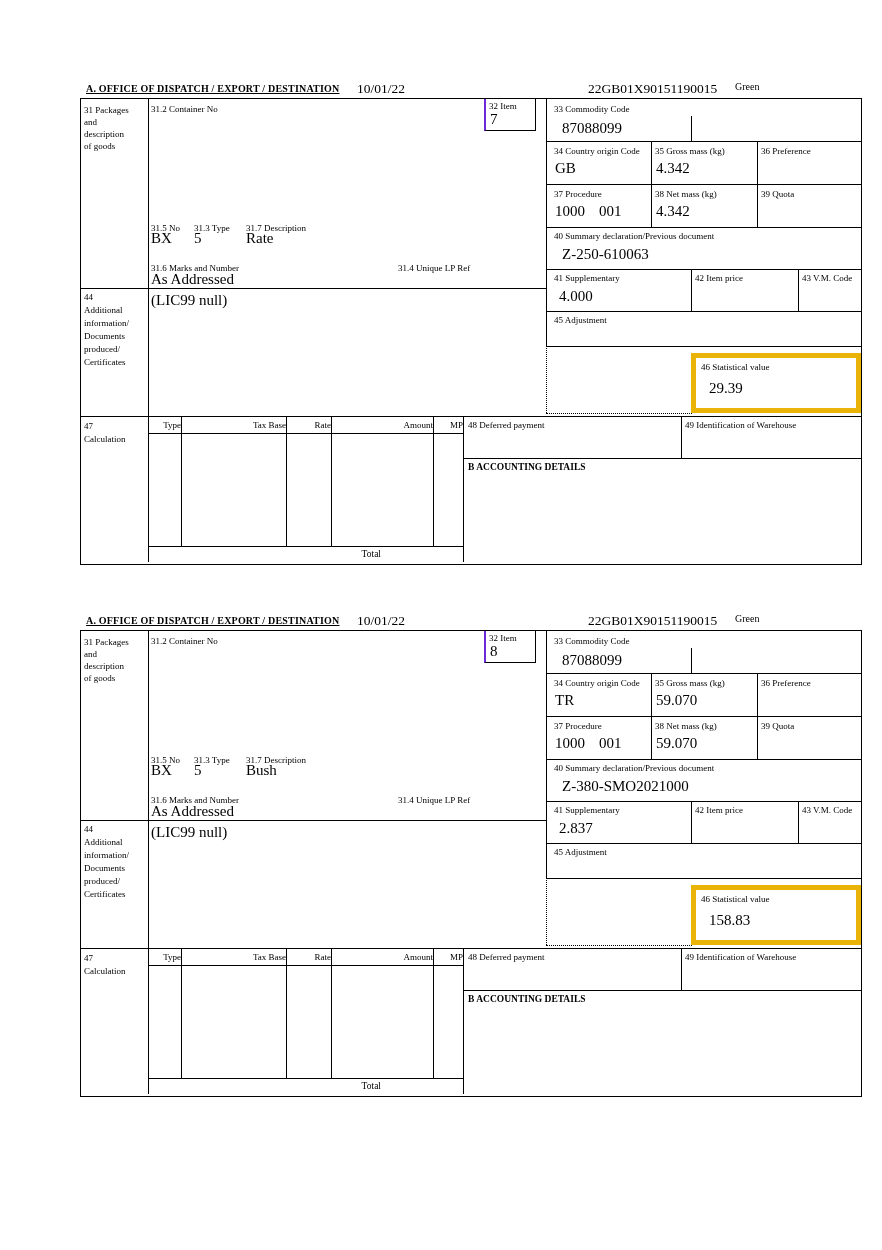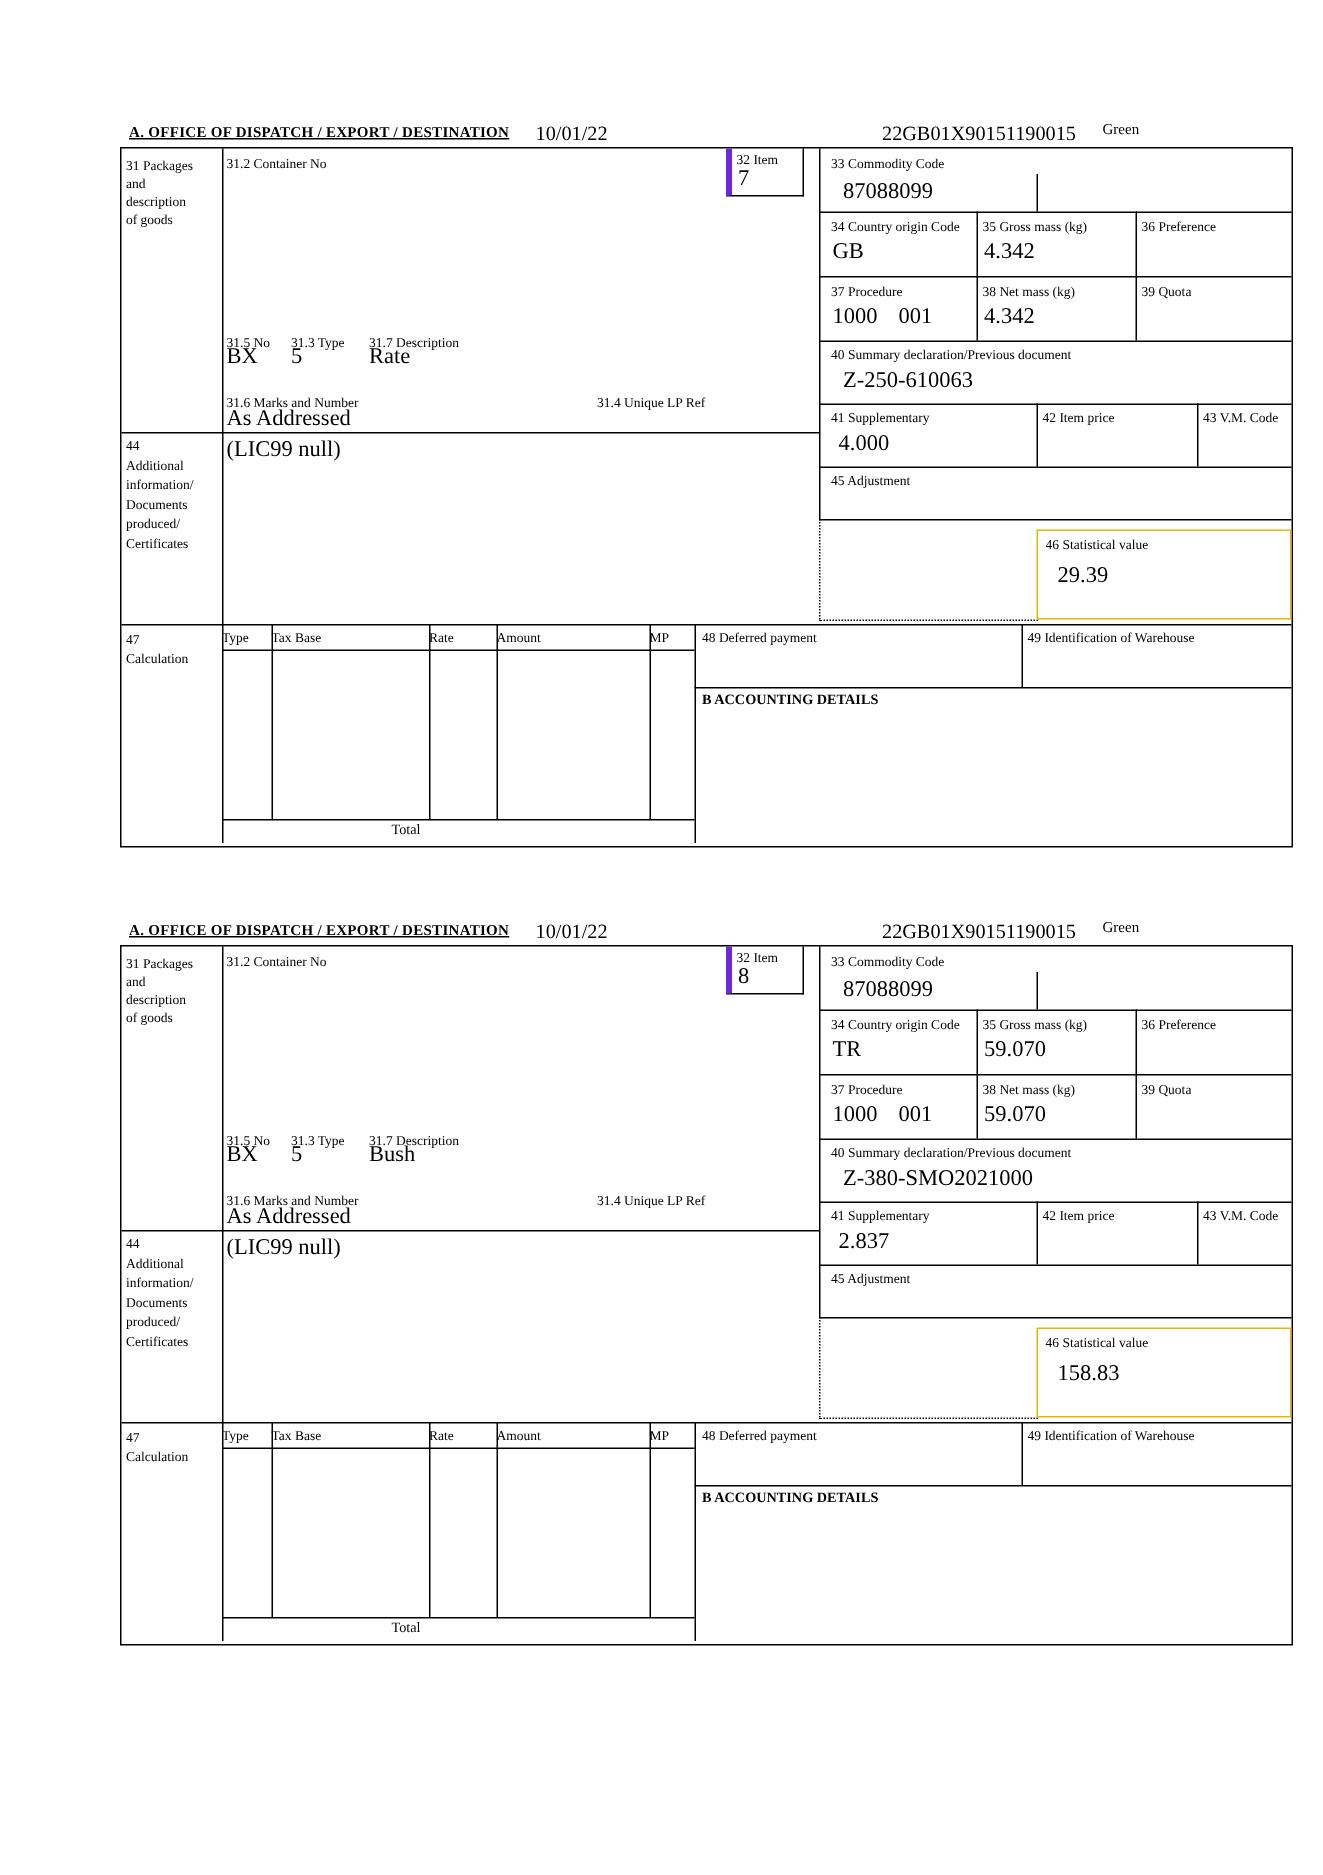--- a/index.html
+++ b/index.html
@@ -15,24 +15,24 @@
 .hdr-ref{position:absolute;left:508px;top:3px;font-size:13.5px;white-space:nowrap}
 .hdr-status{position:absolute;left:655px;top:3px;font-size:10px;white-space:nowrap}
 .box{position:absolute;left:0;top:20px;width:782px;height:467px;border:1px solid #000}
 .vl{position:absolute;width:1px;background:#000}
 .hl{position:absolute;height:1px;background:#000}
 .vdot{position:absolute;width:0;border-left:1px dotted #000}
 .hdot{position:absolute;height:0;border-top:1px dotted #000}
 .lbl{position:absolute;font-size:9px;line-height:10px;white-space:nowrap}
 .val{position:absolute;font-size:15px;line-height:16px;white-space:nowrap}
 .multiline{white-space:pre-line}
-.ctr{text-align:left}
+.ctr{text-align:right}
 .b{font-weight:bold}
-.itembox{position:absolute;left:403px;top:0;width:52px;height:32px;border-left:4px solid #6d28d9;border-right:1px solid #000;border-bottom:1px solid #000}
-.statbox{position:absolute;left:610px;top:254px;width:170px;height:60px;border:1px solid #eab308}
+.itembox{position:absolute;left:403px;top:0;width:52px;height:32px;border-left:2px solid #6d28d9;border-right:1px solid #000;border-bottom:1px solid #000}
+.statbox{position:absolute;left:610px;top:254px;width:170px;height:60px;border:5px solid #eab308}
 </style>
 </head>
 <body>
 
 <div class="page" id="sections-root">
   <section class="section">
     <div class="hdr">
       <span class="hdr-office">A.  OFFICE OF DISPATCH / EXPORT / DESTINATION</span>
       <span class="hdr-date">10/01/22</span>
       <span class="hdr-ref">22GB01X90151190015</span>

